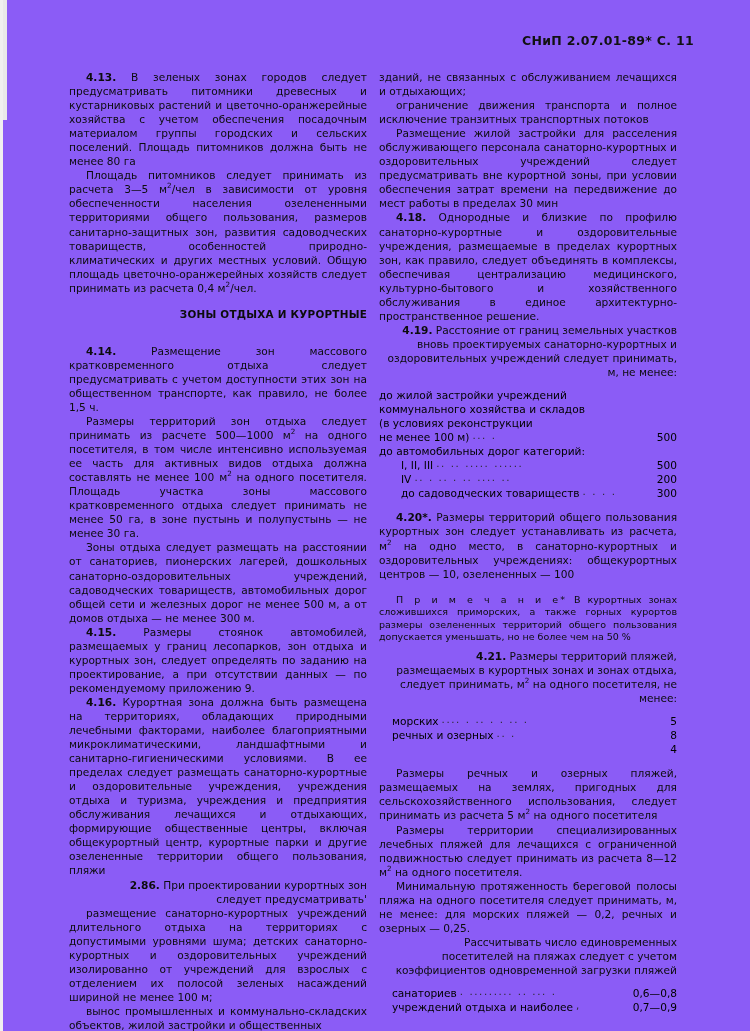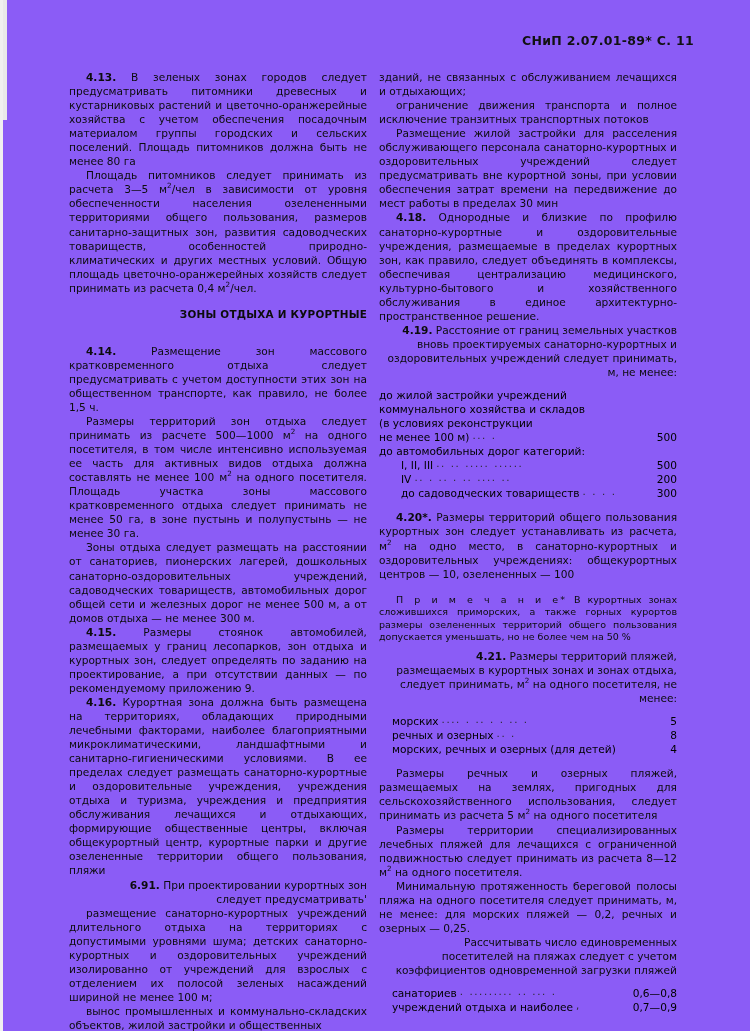--- a/index.html
+++ b/index.html
@@ -145,21 +145,21 @@
       <p class="ind"><span class="b">4.14.</span><span> Размещение зон массового кратковременного отдыха следует предусматривать с учетом доступности этих зон на общественном транспорте, как правило, не более 1,5 ч.</span></p>
 
       <p class="ind"><span>Размеры территорий зон отдыха следует принимать из расчете 500—1000 м<sup>2</sup> на одного посетителя, в том числе интенсивно используемая ее часть для активных видов отдыха должна составлять не менее 100 м<sup>2</sup> на одного посетителя. Площадь участка зоны массового кратковременного отдыха следует принимать не менее 50 га, в зоне пустынь и полупустынь — не менее 30 га.</span></p>
 
       <p class="ind"><span>Зоны отдыха следует размещать на расстоянии от санаториев, пионерских лагерей, дошкольных санаторно-оздоровительных учреждений, садоводческих товариществ, автомобильных дорог общей сети и железных дорог не менее 500 м, а от домов отдыха — не менее 300 м.</span></p>
 
       <p class="ind"><span class="b">4.15.</span><span> Размеры стоянок автомобилей, размещаемых у границ лесопарков, зон отдыха и курортных зон, следует определять по заданию на проектирование, а при отсутствии данных — по рекомендуемому приложению 9.</span></p>
 
       <p class="ind"><span class="b">4.16.</span><span> Курортная зона должна быть размещена на территориях, обладающих природными лечебными факторами, наиболее благоприятными микроклиматическими, ландшафтными и санитарно-гигиеническими условиями. В ее пределах следует размещать санаторно-курортные и оздоровительные учреждения, учреждения отдыха и туризма, учреждения и предприятия обслуживания лечащихся и отдыхающих, формирующие общественные центры, включая общекурортный центр, курортные парки и другие озелененные территории общего пользования, пляжи</span></p>
 
-      <p class="ind last"><span class="b">6.91.</span><span> При проектировании курортных зон следует предусматривать'</span></p>
+      <p class="ind last"><span class="b">2.86.</span><span> При проектировании курортных зон следует предусматривать'</span></p>
 
       <p class="ind"><span>размещение санаторно-курортных учреждений длительного отдыха на территориях с допустимыми уровнями шума; детских санаторно-курортных и оздоровительных учреждений изолированно от учреждений для взрослых с отделением их полосой зеленых насаждений шириной не менее 100 м;</span></p>
 
       <p class="ind"><span>вынос промышленных и коммунально-складских объектов, жилой застройки и общественных</span></p>
 
     </div>
 
     <div class="col">
 
       <p class="noind">зданий, не связанных с обслуживанием лечащихся и отдыхающих;</p>
@@ -230,21 +230,20 @@
           <span class="lbl">морских</span>
           <span class="dots">....  .   ..          .              .    ..    .  </span>
           <span class="val">5</span>
         </div>
         <div class="leader-row ind-beach">
           <span class="lbl">речных и озерных</span>
           <span class="dots">                     ..  .            </span>
           <span class="val">8</span>
         </div>
         <div class="leader-row no-dots ind-beach">
-          <span class="lbl">морских, речных и озерных (для детей)</span>
           <span class="dots">.....</span>
           <span class="val">4</span>
         </div>
       </div>
 
       <div class="gap-m"></div>
 
       <p class="ind"><span>Размеры речных и озерных пляжей, размещаемых на землях, пригодных для сельскохозяйственного использования, следует принимать из расчета 5 м<sup>2</sup> на одного посетителя</span></p>
 
       <p class="ind"><span>Размеры территории специализированных лечебных пляжей для лечащихся с ограниченной подвижностью следует принимать из расчета 8—12 м<sup>2</sup> на одного посетителя.</span></p>

